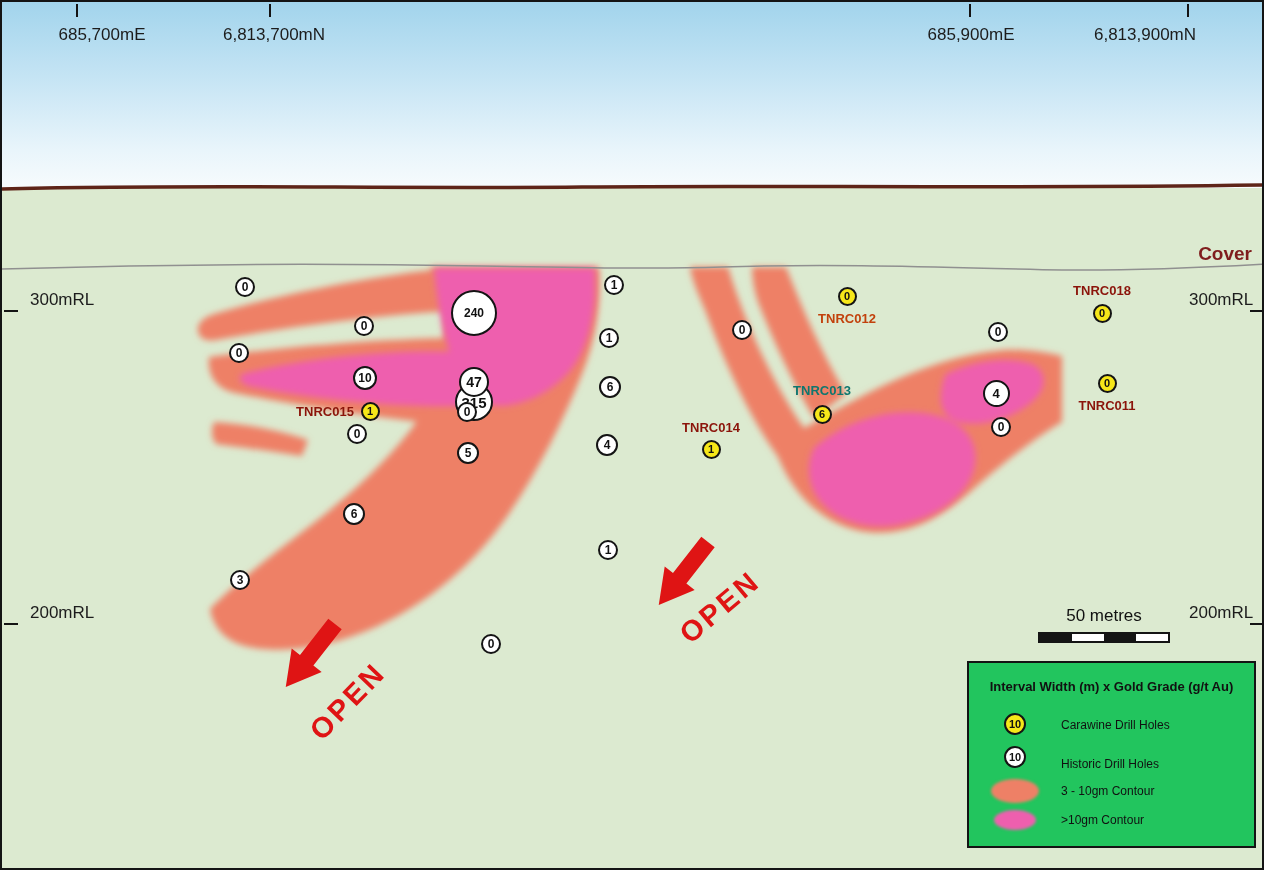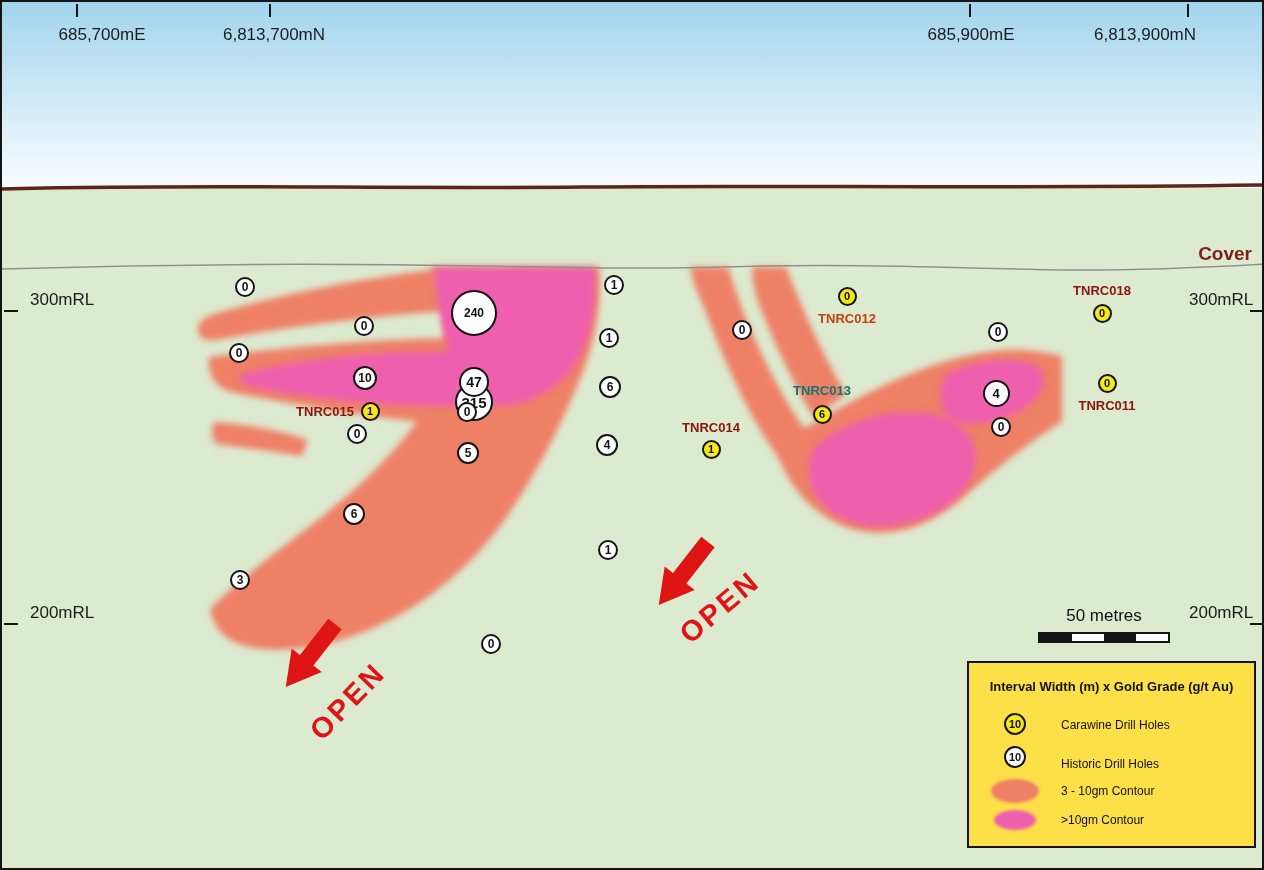--- a/index.html
+++ b/index.html
@@ -23,21 +23,21 @@
   .hole-label { position:absolute; transform:translate(-50%,-50%); font-weight:bold;
                 font-size:13px; color:#8b140a; white-space:nowrap; }
   .scalebar { position:absolute; left:1036px; top:630px; width:132px; height:11px;
               border:2px solid #141414; display:flex; background:#fff; }
   .scalebar div { flex:1; }
   .seg-b { background:#141414; }
   .seg-w { background:#ffffff; }
   .scale-label { position:absolute; left:1102px; top:604px; transform:translateX(-50%);
                  font-size:17px; color:#111; white-space:nowrap; }
   #legend { position:absolute; left:965px; top:659px; width:289px; height:187px;
-            background:#fde047; border:2px solid #141414; }
+            background:#22c55e; border:2px solid #141414; }
   .legend-title { position:absolute; left:0; right:0; top:16px; text-align:center;
                   font-weight:bold; font-size:13px; color:#111; }
   .legend-label { position:absolute; left:92px; transform:translateY(-50%);
                   font-size:12px; color:#111; white-space:nowrap; }
   .legend-ellipse { position:absolute; border-radius:50%; filter:blur(1.5px); }
 </style>
 </head>
 <body>
 
 <div id="stage">

